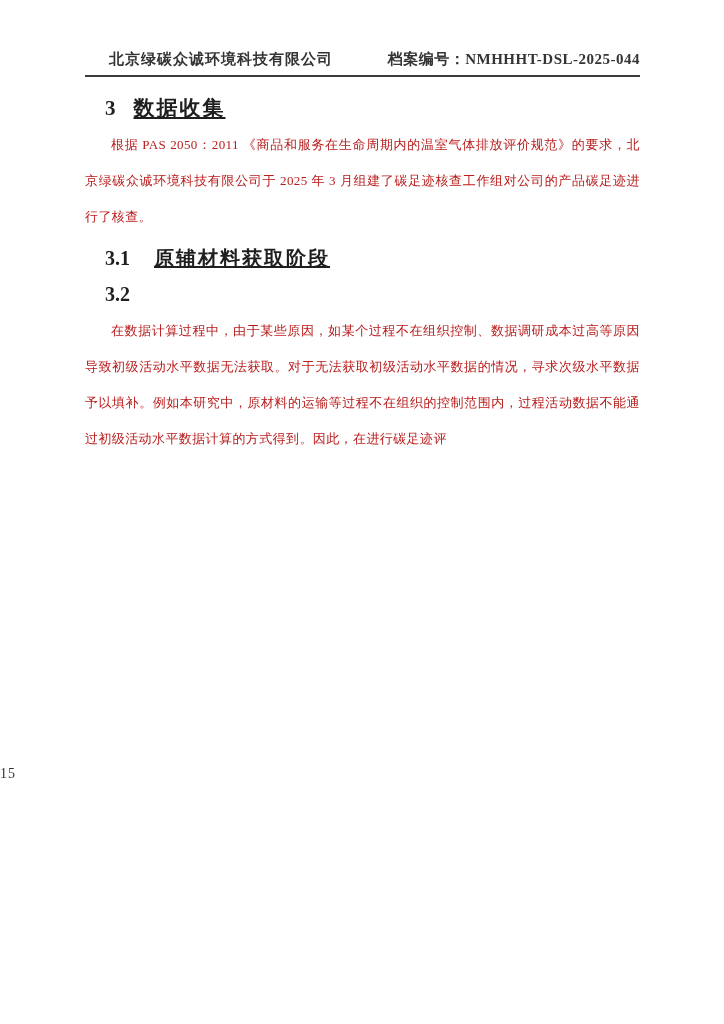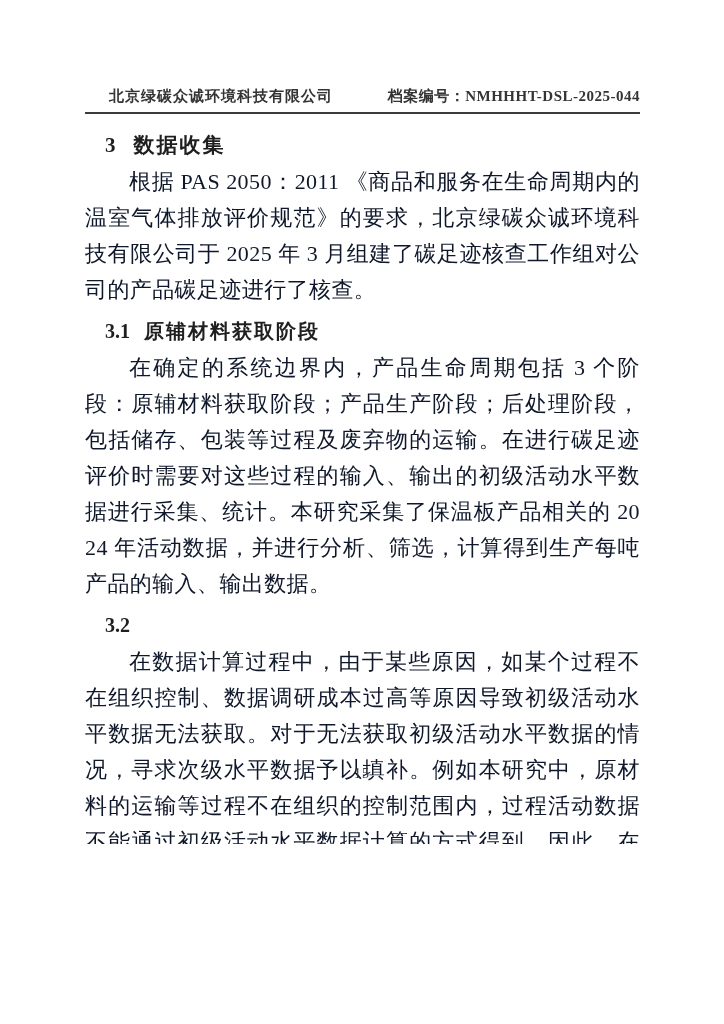--- a/index.html
+++ b/index.html
@@ -31,21 +31,20 @@
     font-size: 15px;
     font-weight: 700;
     letter-spacing: 1px;
     color: #343434;
   }
   .page-header .company {
     margin-left: 24px;
   }
   .page-header .doc-no {
     letter-spacing: 0.5px;
-    margin-top: 37px;
   }
   
   .h-main, .h-sub {
     display: flex;
     align-items: baseline;
     font-weight: 700;
     color: #1f1f1f;
     line-height: 26px;
   }
   .h-main {
@@ -55,41 +54,41 @@
   }
   .h-sub {
     font-size: 20px;
     margin: 10px 0 6px 0;
     padding-left: 20px;
   }
   .h-num {
     margin-right: 18px;
     letter-spacing: 0;
   }
-  .h-sub .h-num { margin-right: 14px; }
-  .h-title { letter-spacing: 2px; }
+  .h-sub .h-num { margin-right: 24px; }
+  .h-title { letter-spacing: 2px; text-decoration: underline; }
   
   p.body-para {
     margin: 0;
-    font-size: 22px;
+    font-size: 13px;
     line-height: 36px;
     text-align: justify;
     text-justify: inter-character;
     text-indent: 2em;
     letter-spacing: 0.4px;
-    color: #0f172a;
+    color: #b91c1c;
     word-break: break-all;
   }
   
   .page-number {
     position: absolute;
     left: 0;
     right: 0;
     bottom: 62px;
-    text-align: center;
+    text-align: left;
     font-size: 14px;
     color: #333333;
     letter-spacing: 1px;
   }
 </style>
 </head>
 <body>
 
 <div class="page">
   <div class="content">
@@ -105,21 +104,20 @@
         <span class="h-title">数据收集</span>
       </h1>
       <p class="body-para">根据 PAS 2050：2011 《商品和服务在生命周期内的温室气体排放评价规范》的要求，北京绿碳众诚环境科技有限公司于 2025 年 3 月组建了碳足迹核查工作组对公司的产品碳足迹进行了核查。</p>
     </section>
 
     <section>
       <h2 class="h-sub">
         <span class="h-num">3.1</span>
         <span class="h-title">原辅材料获取阶段</span>
       </h2>
-      <p class="body-para">在确定的系统边界内，产品生命周期包括 3 个阶段：原辅材料获取阶段；产品生产阶段；后处理阶段，包括储存、包装等过程及废弃物的运输。在进行碳足迹评价时需要对这些过程的输入、输出的初级活动水平数据进行采集、统计。本研究采集了保温板产品相关的 2024 年活动数据，并进行分析、筛选，计算得到生产每吨产品的输入、输出数据。</p>
     </section>
 
     <section>
       <h2 class="h-sub">
         <span class="h-num">3.2</span>
       </h2>
       <p class="body-para">在数据计算过程中，由于某些原因，如某个过程不在组织控制、数据调研成本过高等原因导致初级活动水平数据无法获取。对于无法获取初级活动水平数据的情况，寻求次级水平数据予以填补。例如本研究中，原材料的运输等过程不在组织的控制范围内，过程活动数据不能通过初级活动水平数据计算的方式得到。因此，在进行碳足迹评</p>
     </section>
 
   </div>

